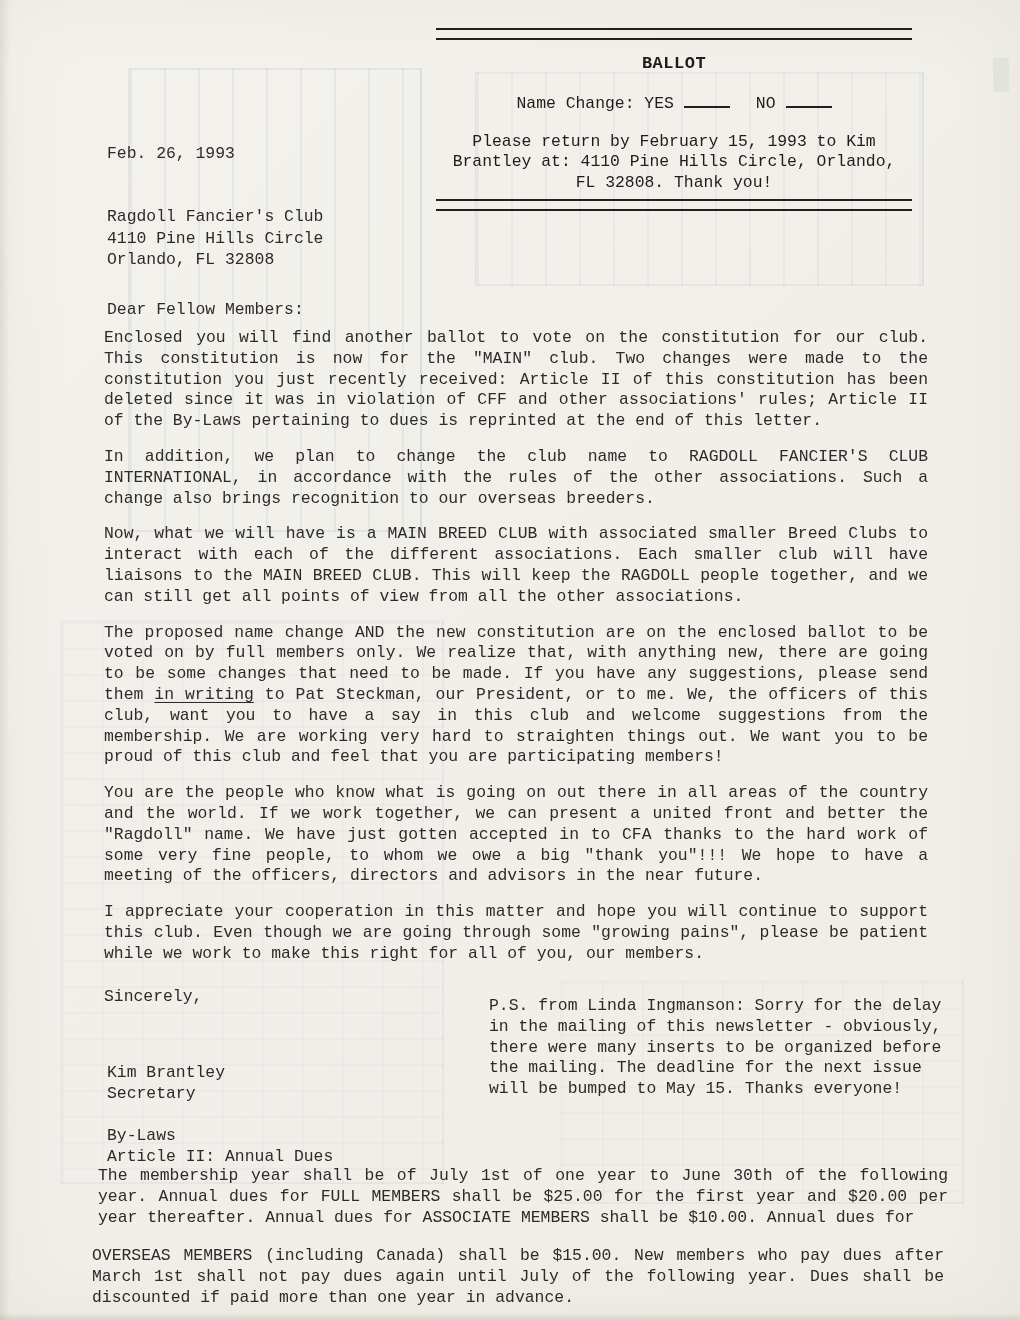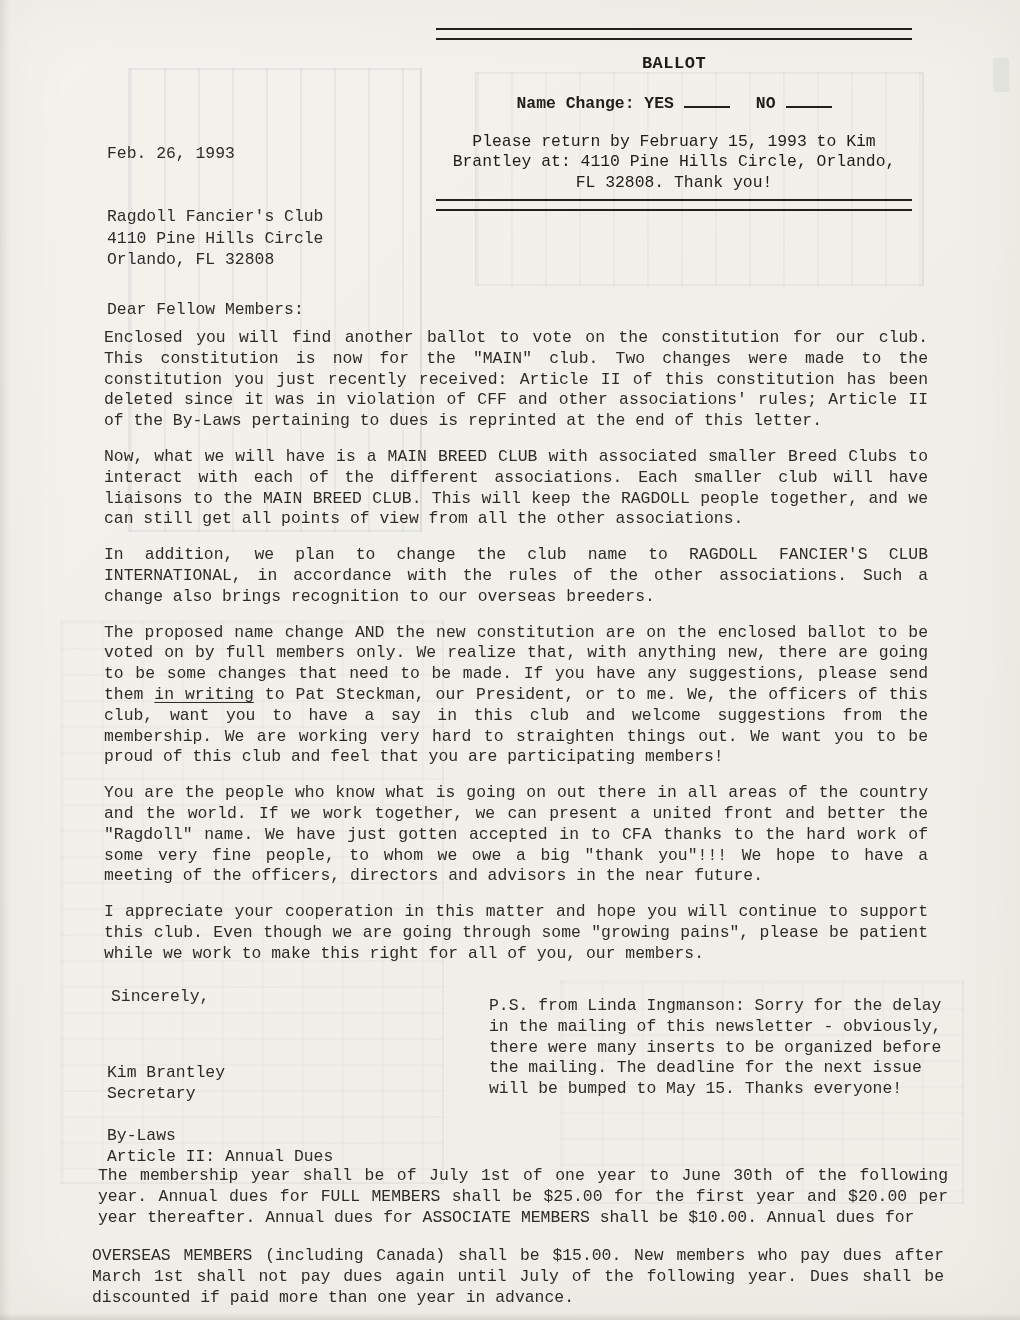--- a/index.html
+++ b/index.html
@@ -45,39 +45,39 @@
 
   
   .abs { position: absolute; }
   .date-line { left: 107px; top: 144px; }
   .address { left: 107px; top: 206px; line-height: 21.5px; }
   .salutation { left: 107px; top: 300px; }
 
   .body-col { left: 104px; top: 328px; width: 840px; text-align: justify; }
   .body-col p { margin: 0 16px 15px 0; padding: 0; }
   .u { text-decoration: underline; text-underline-offset: 3px; }
-  .closing { margin-top: 22px; margin-left: 7px; }
+  .closing { margin-top: 22px; }
 
   .ps-block { left: 489px; top: 996px; width: 466px; }
   .signature { left: 107px; top: 1062px; line-height: 21px; }
   .bylaws-head { left: 107px; top: 1126px; line-height: 20.8px; }
   .bylaws-p1 { left: 98px; top: 1166px; width: 850px; text-align: justify; }
   .bylaws-p2 { left: 92px; top: 1246px; width: 852px; text-align: justify; }
 
   
   .ballot {
     left: 436px; top: 28px; width: 476px;
     text-align: center;
     color: #1f1d1a;
   }
   .rule-pair .rule { height: 2px; background: #22201d; }
   .rule-pair .rule + .rule { margin-top: 8px; }
   .ballot-title { font-weight: bold; font-size: 17px; margin-top: 14px; letter-spacing: 0.5px; }
   .ballot-row { margin-top: 18px; font-weight: bold; white-space: nowrap; }
-  .ballot-row .lbl { font-weight: bold; }
+  .ballot-row .lbl { font-weight: normal; }
   .blank {
     display: inline-block; width: 46px; height: 13px;
     border-bottom: 2.5px solid #22201d;
     margin-left: 10px;
   }
   .blank.first { margin-right: 26px; }
   .ballot-note { margin: 17px auto 0 auto; width: 458px; text-align: center; }
   .ballot .rule-pair.bottom { margin-top: 5px; }
 </style>
 </head>
@@ -112,22 +112,22 @@
   <div class="abs address">
     <div>Ragdoll Fancier's Club</div>
     <div>4110 Pine Hills Circle</div>
     <div>Orlando, FL 32808</div>
   </div>
 
   <div class="abs salutation">Dear Fellow Members:</div>
 
   <div class="abs body-col">
     <p>Enclosed you will find another ballot to vote on the constitution for our club. This constitution is now for the "MAIN" club. Two changes were made to the constitution you just recently received: Article II of this constitution has been deleted since it was in violation of CFF and other associations' rules; Article II of the By-Laws pertaining to dues is reprinted at the end of this letter.</p>
+    <p>In addition, we plan to change the club name to RAGDOLL FANCIER'S CLUB INTERNATIONAL, in accordance with the rules of the other associations. Such a change also brings recognition to our overseas breeders.</p>
     <p>Now, what we will have is a MAIN BREED CLUB with associated smaller Breed Clubs to interact with each of the different associations. Each smaller club will have liaisons to the MAIN BREED CLUB. This will keep the RAGDOLL people together, and we can still get all points of view from all the other associations.</p>
-    <p>In addition, we plan to change the club name to RAGDOLL FANCIER'S CLUB INTERNATIONAL, in accordance with the rules of the other associations. Such a change also brings recognition to our overseas breeders.</p>
     <p><span>The proposed name change AND the new constitution are on the enclosed ballot to be voted on by full members only. We realize that, with anything new, there are going to be some changes that need to be made. If you have any suggestions, please send them </span><span class="u">in writing</span><span> to Pat Steckman, our President, or to me. We, the officers of this club, want you to have a say in this club and welcome suggestions from the membership. We are working very hard to straighten things out. We want you to be proud of this club and feel that you are participating members!</span></p>
     <p>You are the people who know what is going on out there in all areas of the country and the world. If we work together, we can present a united front and better the "Ragdoll" name. We have just gotten accepted in to CFA thanks to the hard work of some very fine people, to whom we owe a big "thank you"!!! We hope to have a meeting of the officers, directors and advisors in the near future.</p>
     <p>I appreciate your cooperation in this matter and hope you will continue to support this club. Even though we are going through some "growing pains", please be patient while we work to make this right for all of you, our members.</p>
     <div class="closing">Sincerely,</div>
   </div>
 
   <div class="abs ps-block">P.S. from Linda Ingmanson: Sorry for the delay in the mailing of this newsletter - obviously, there were many inserts to be organized before the mailing. The deadline for the next issue will be bumped to May 15. Thanks everyone!</div>
 
   <div class="abs signature">
     <div>Kim Brantley</div>

